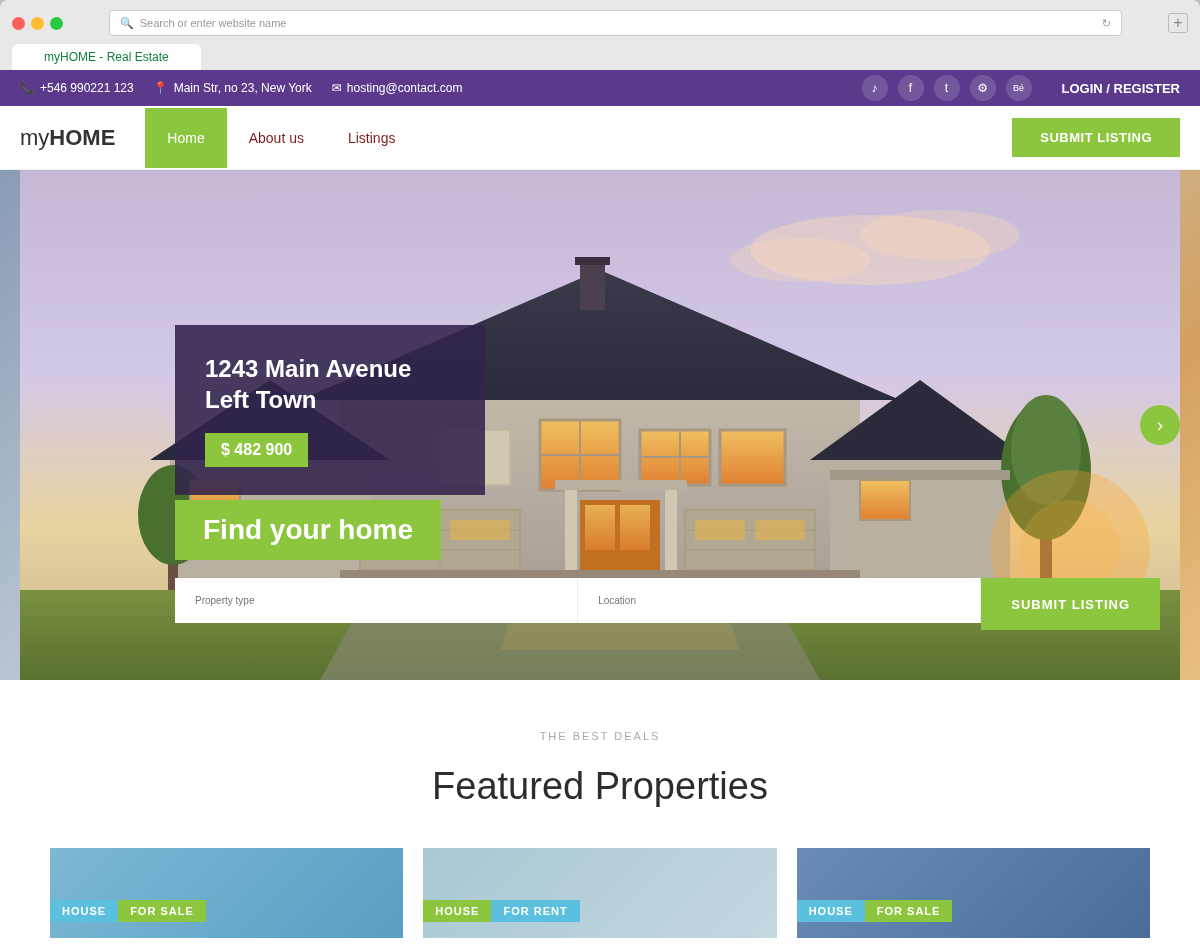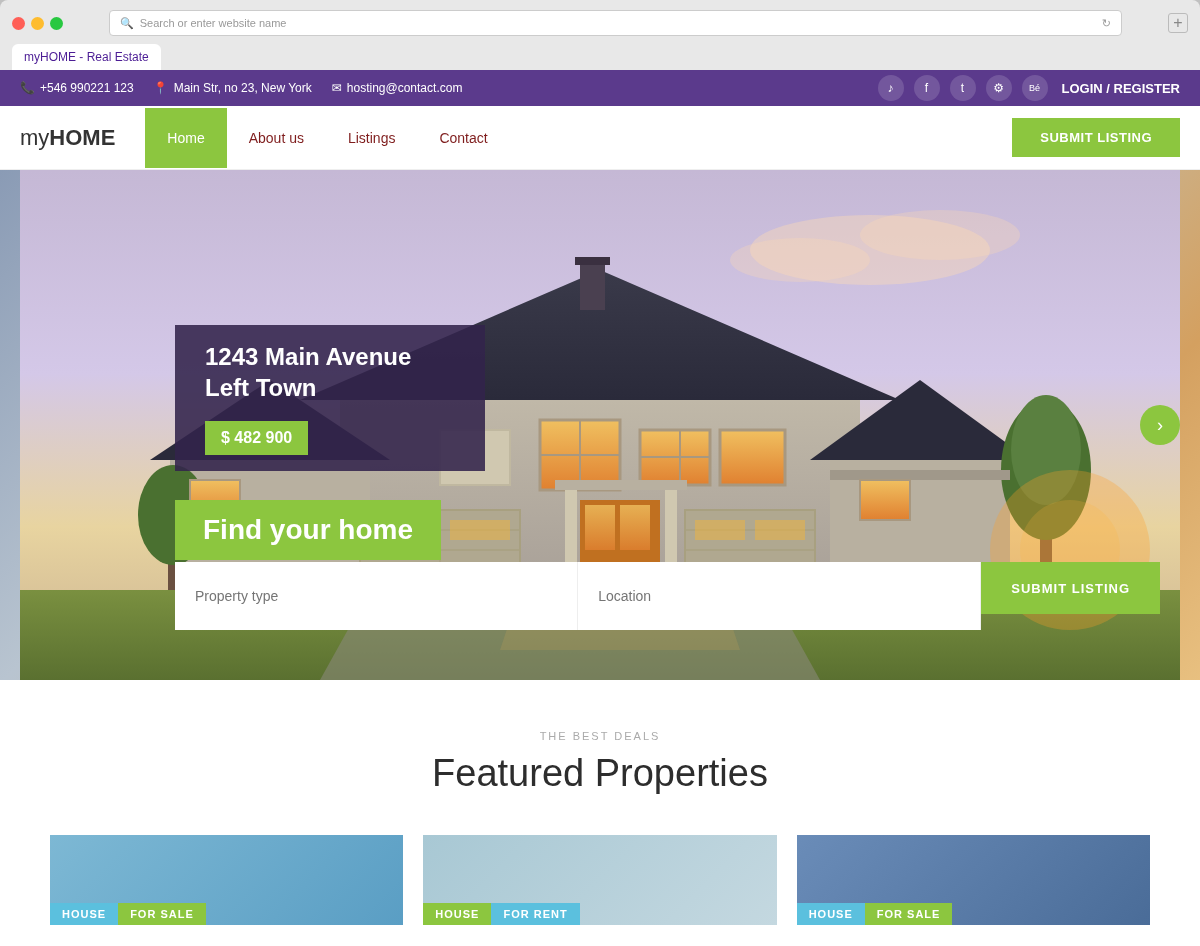--- a/index.html
+++ b/index.html
@@ -45,24 +45,24 @@
       display: flex; align-items: center; justify-content: center;
       font-size: 16px; color: #888; cursor: pointer;
       background: transparent;
     }
     .browser-tabs {
       display: flex;
       padding: 0 12px;
     }
     .browser-tab {
       background: white;
-      padding: 6px 12px;
+      padding: 6px 32px;
       border-radius: 6px 6px 0 0;
       font-size: 12px;
-      color: #4c1d95;
+      color: #15803d;
       min-width: 120px;
     }
 
     
     .website { background: white; }
 
     
     .top-bar {
       background: #5b3a8c;
       color: white;
@@ -95,21 +95,21 @@
       display: flex; align-items: center; justify-content: center;
       font-size: 12px;
       cursor: pointer;
       color: white;
     }
     .login-text {
       font-size: 13px;
       font-weight: bold;
       color: white;
       cursor: pointer;
-      margin-left: 4px;
+      margin-left: 20px;
     }
 
     
     .nav {
       background: white;
       display: flex;
       align-items: center;
       height: 64px;
       padding: 0 20px;
       border-bottom: 1px solid #eee;
@@ -164,21 +164,21 @@
     .house-svg {
       position: absolute;
       top: 0; left: 0; width: 100%; height: 100%;
     }
 
     .hero-info-box {
       position: absolute;
       top: 155px;
       left: 175px;
       background: rgba(50, 35, 75, 0.88);
-      padding: 16px 30px;
+      padding: 28px 30px;
       width: 310px;
     }
     .hero-address {
       font-size: 24px;
       font-weight: bold;
       color: white;
       line-height: 1.3;
       margin-bottom: 18px;
     }
     .hero-price {
@@ -208,22 +208,22 @@
       bottom: 50px;
       left: 175px;
       right: 40px;
       display: flex;
       gap: 0;
     }
     .search-field {
       flex: 1;
       background: white;
       padding: 0 20px;
-      height: 68px;
-      font-size: 14px;
+      height: 45px;
+      font-size: 10px;
       color: #3b82f6;
       border: none;
       border-right: 1px solid #eee;
       outline: none;
       cursor: pointer;
     }
     .search-submit {
       background: #8cc63f;
       color: white;
       padding: 0 30px;
@@ -254,21 +254,21 @@
     .featured-section {
       background: white;
       padding: 50px 40px 30px;
       text-align: center;
     }
     .featured-subtitle {
       font-size: 11px;
       letter-spacing: 2px;
       color: #aaa;
       text-transform: uppercase;
-      margin-bottom: 10px;
+      margin-bottom: 23px;
     }
     .featured-title {
       font-size: 38px;
       font-weight: normal;
       color: #2d2d2d;
       margin-bottom: 40px;
     }
 
     
     .cards-row {
@@ -291,21 +291,21 @@
       background: linear-gradient(135deg, #7db8d4 0%, #5a9ec4 100%);
     }
     .card-image-bg2 {
       background: linear-gradient(135deg, #a8c8d4 0%, #c4d8e0 100%);
     }
     .card-image-bg3 {
       background: linear-gradient(135deg, #6a8cb8 0%, #4a6c98 100%);
     }
     .card-badges {
       position: absolute;
-      bottom: 0; left: 0;
+      bottom: 16px; left: 0;
       display: flex;
     }
     .badge {
       padding: 5px 12px;
       font-size: 11px;
       font-weight: bold;
       letter-spacing: 1px;
       color: white;
       text-transform: uppercase;
     }
@@ -361,21 +361,20 @@
   </div>
 
   <div class="nav">
     <div class="logo">
       <span>my</span><strong>HOME</strong>
     </div>
     <div class="nav-links">
       <a class="nav-link active">Home</a>
       <a class="nav-link">About us</a>
       <a class="nav-link">Listings</a>
-      <a class="nav-link">Contact</a>
     </div>
     <button class="nav-submit">SUBMIT LISTING</button>
   </div>
 
   <div class="hero">
 
     <svg class="house-svg" viewBox="0 0 1160 510" xmlns="http://www.w3.org/2000/svg">
 
       <defs>
         <linearGradient id="skyGrad" x1="0%" y1="0%" x2="0%" y2="100%">

